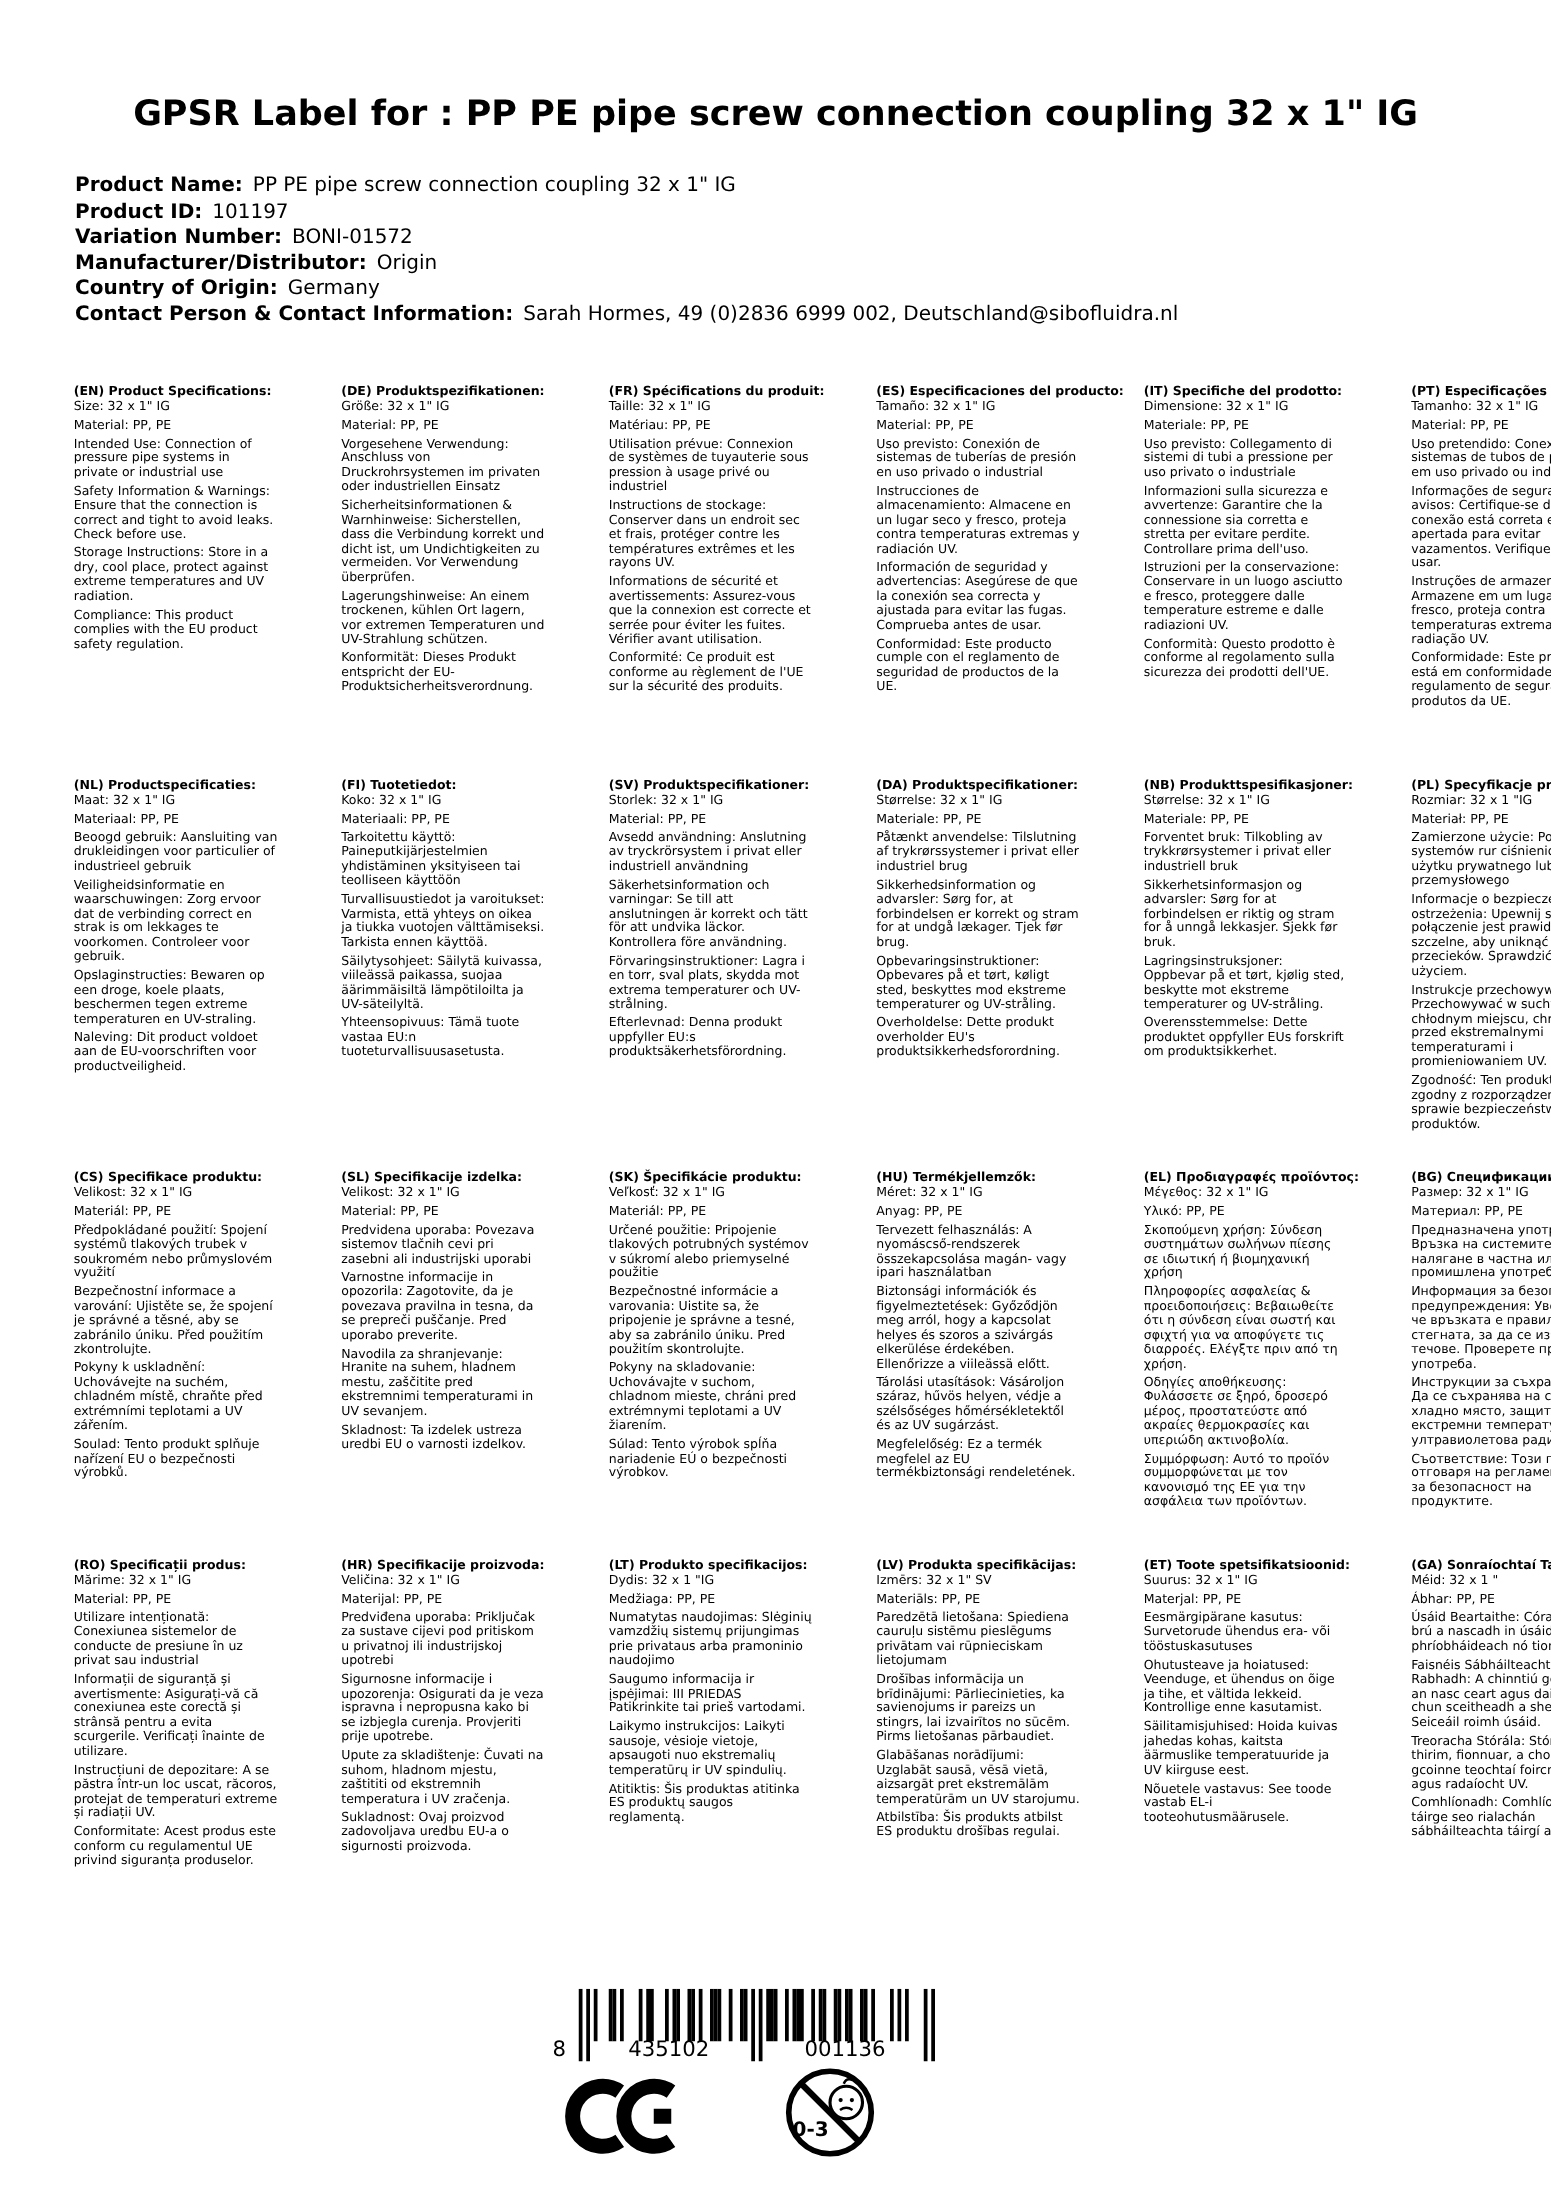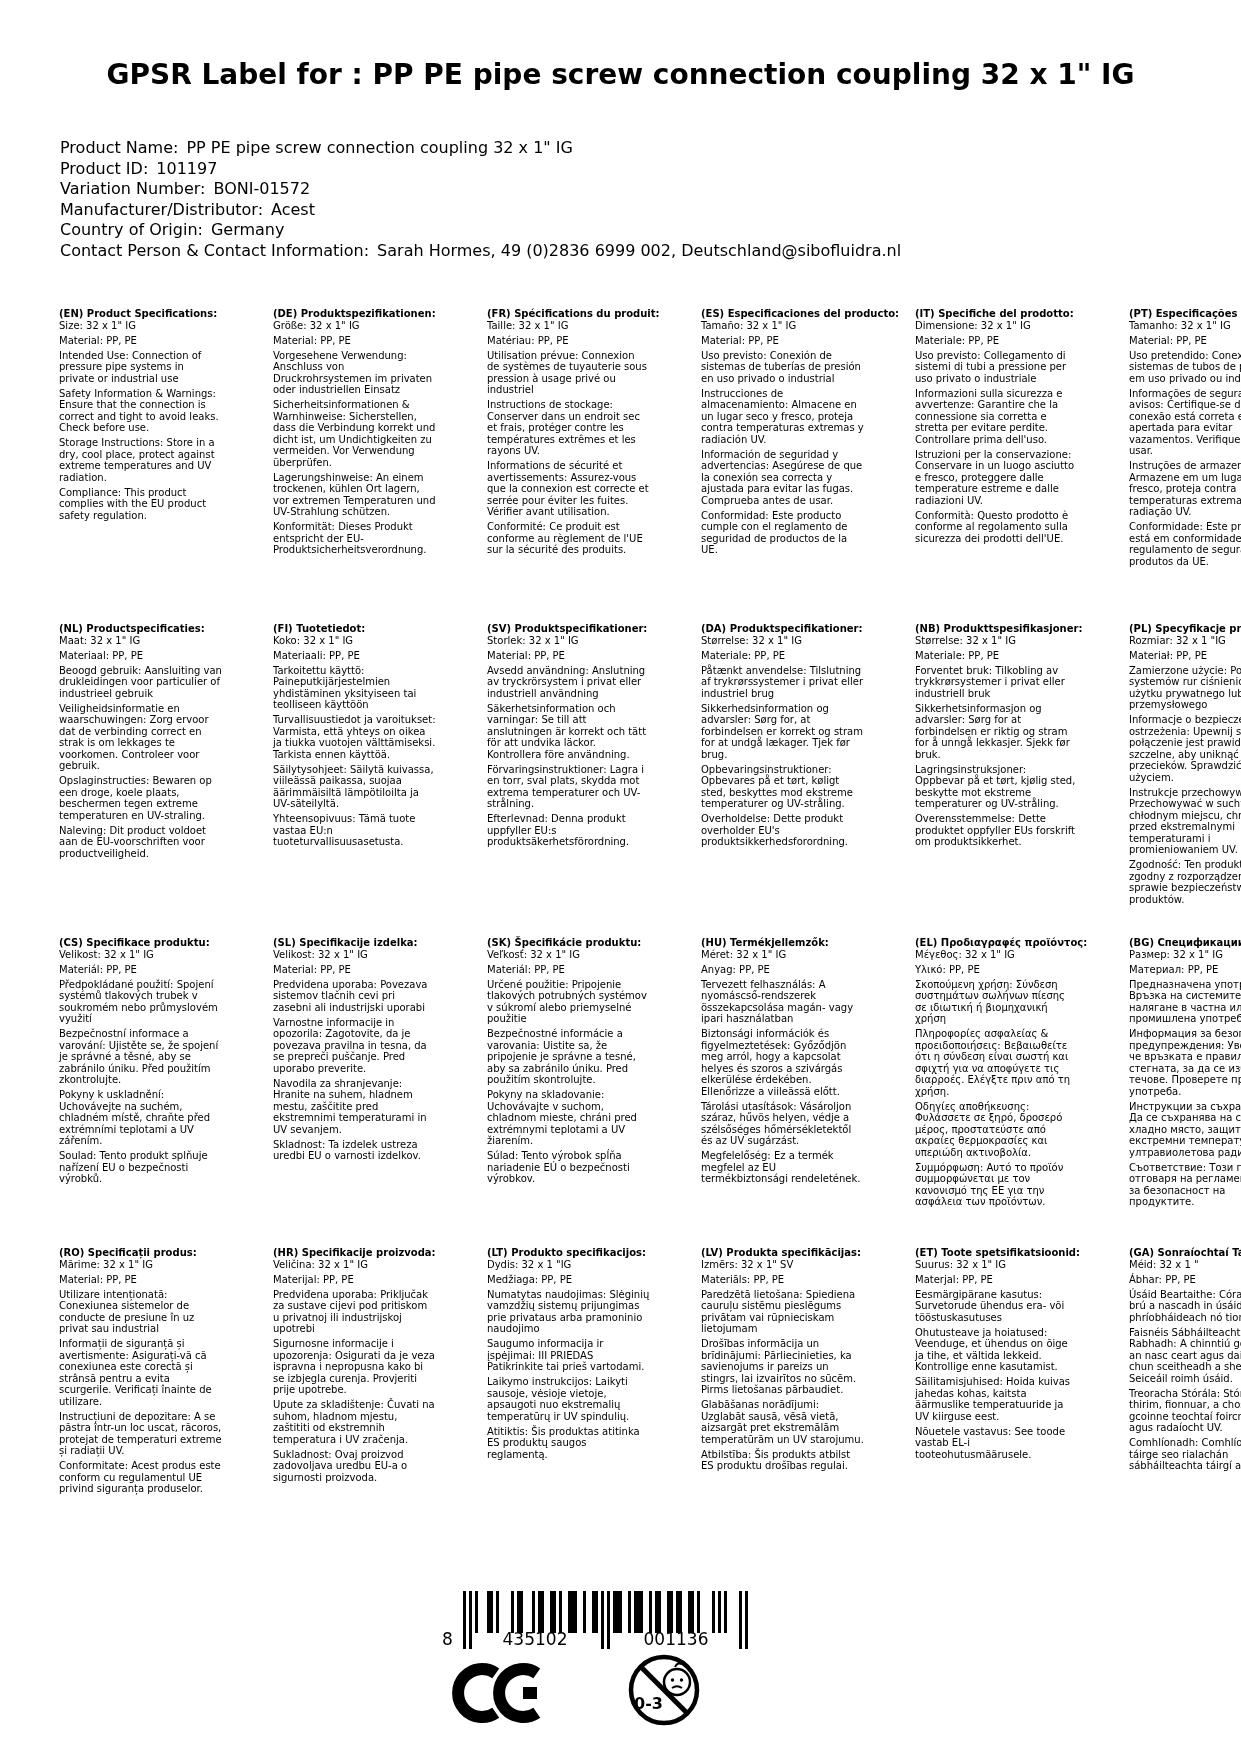--- a/index.html
+++ b/index.html
@@ -5,29 +5,29 @@
   html,body{margin:0;padding:0;background:#ffffff;}
   .page{
     position:relative;
     width:1241px;height:1754px;
     background:#ffffff;color:#000;
     font-family:"DejaVu Sans",sans-serif;
     overflow:hidden;
   }
   .title{
     position:absolute;top:58px;left:0;right:0;
-    margin:0;text-align:center;
+    margin:16px;text-align:center;
     font-size:28px;font-weight:bold;letter-spacing:0px;
   }
   .product-info{
     position:absolute;left:60px;top:138px;
     font-size:16px;line-height:20.5px;
   }
   .info-line{white-space:nowrap;}
-  .info-label{font-weight:normal;}
+  .info-label{font-weight:bold;}
   .info-value{font-weight:normal;margin-left:8px;}
   .spec-grid{
     position:absolute;left:59px;top:308px;
     display:grid;
     grid-template-columns:repeat(6,163px);
     column-gap:51px;
     grid-template-rows:315px 314px 310px auto;
   }
   .spec-block{font-size:10px;line-height:11.5px;}
   .spec-header{font-weight:bold;white-space:nowrap;margin:0;}
@@ -42,21 +42,21 @@
 <body>
 
 <div class="page">
 
   <h1 class="title">GPSR Label for : PP PE pipe screw connection coupling 32 x 1" IG</h1>
 
   <div class="product-info" id="product-info">
       <div class="info-line"><span class="info-label">Product Name:</span><span class="info-value">PP PE pipe screw connection coupling 32 x 1" IG</span></div>
       <div class="info-line"><span class="info-label">Product ID:</span><span class="info-value">101197</span></div>
       <div class="info-line"><span class="info-label">Variation Number:</span><span class="info-value">BONI-01572</span></div>
-      <div class="info-line"><span class="info-label">Manufacturer/Distributor:</span><span class="info-value">Acest</span></div>
+      <div class="info-line"><span class="info-label">Manufacturer/Distributor:</span><span class="info-value">Origin</span></div>
       <div class="info-line"><span class="info-label">Country of Origin:</span><span class="info-value">Germany</span></div>
       <div class="info-line"><span class="info-label">Contact Person &amp; Contact Information:</span><span class="info-value">Sarah Hormes, 49 (0)2836 6999 002, Deutschland@sibofluidra.nl</span></div>
     </div>
 
   <div class="spec-grid" id="spec-grid">
       <div class="spec-block">
         <div class="spec-header">(EN) Product Specifications:</div>
         <div class="spec-para">Size: 32 x 1" IG</div>
         <div class="spec-para">Material: PP, PE</div>
         <div class="spec-para">Intended Use: Connection of pressure pipe systems in private or industrial use</div>

